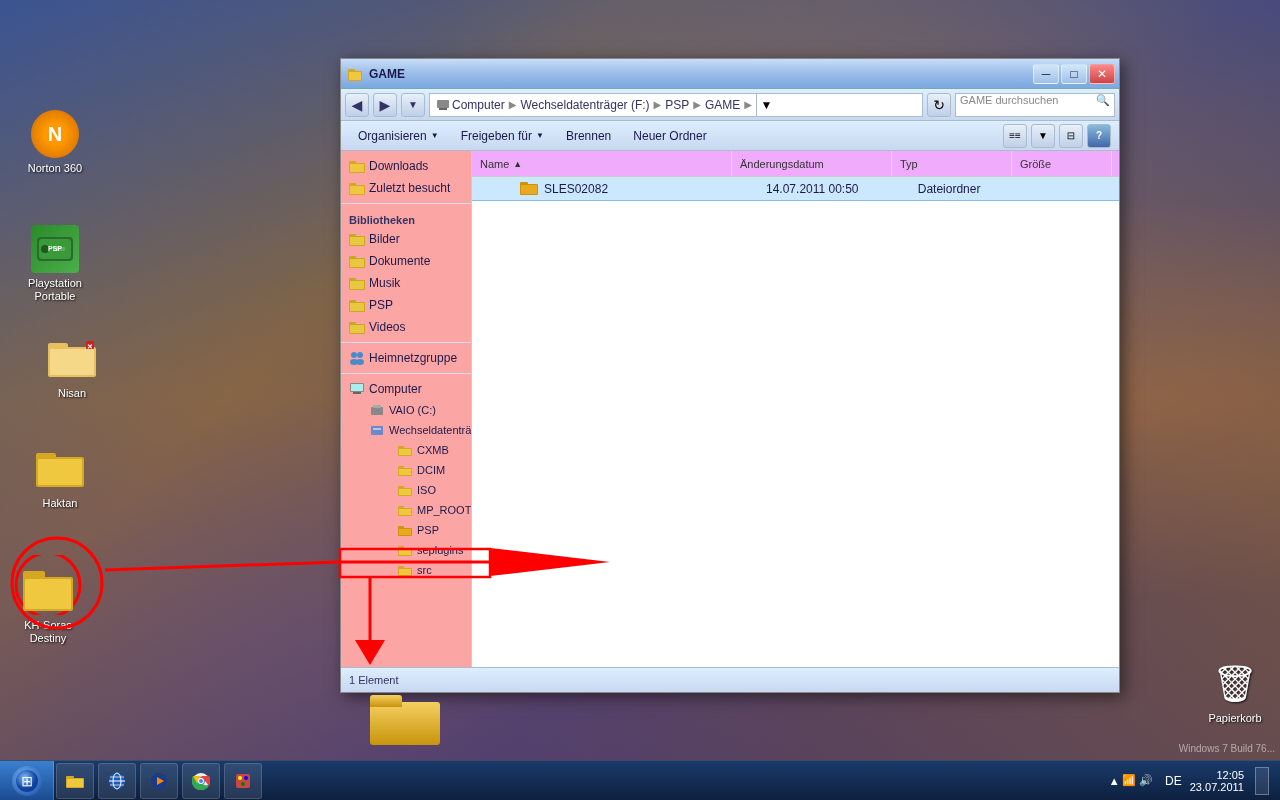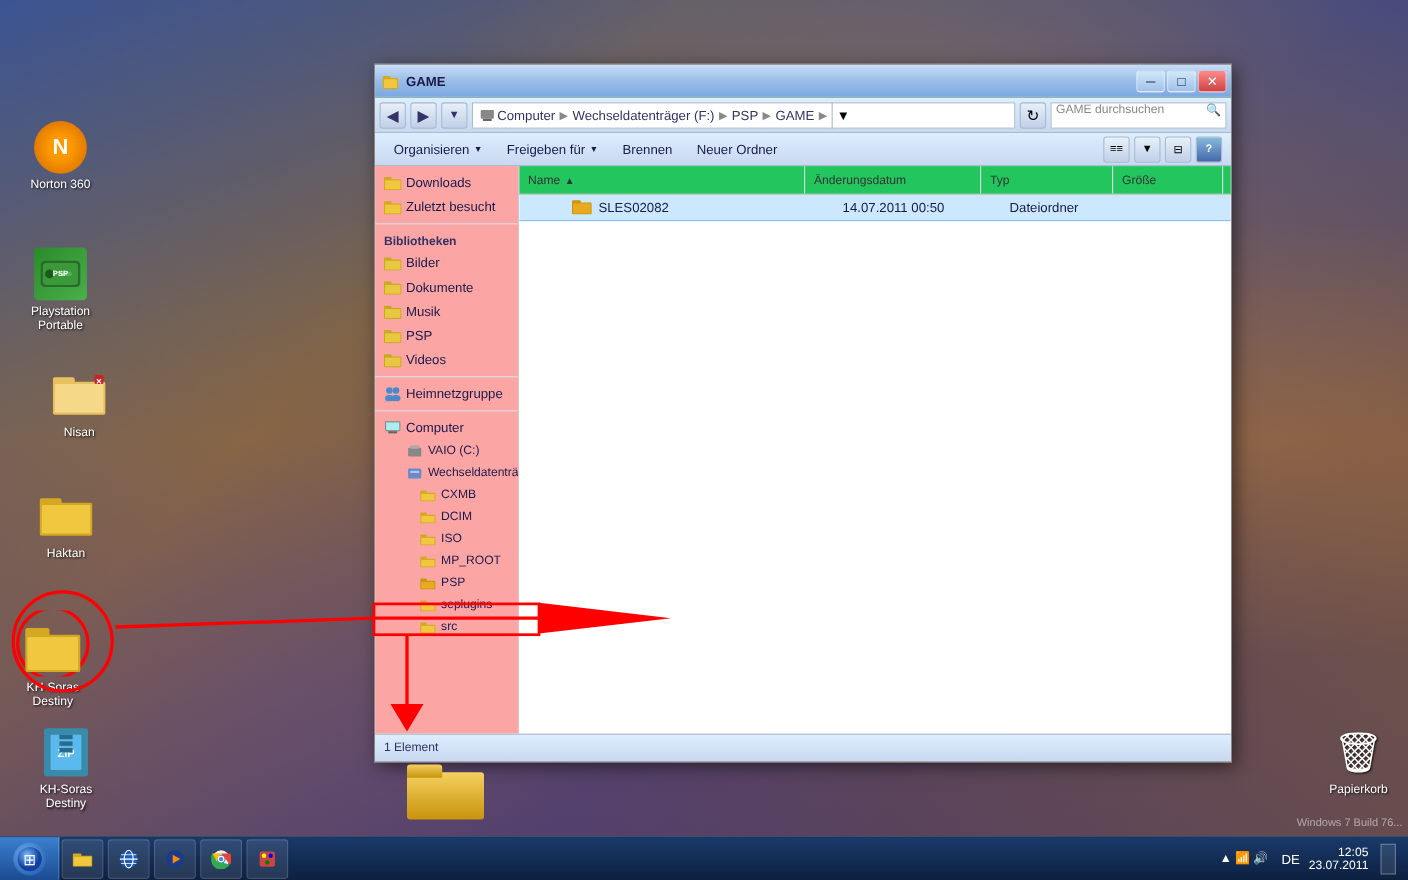--- a/index.html
+++ b/index.html
@@ -397,35 +397,35 @@
       display: flex;
       align-items: center;
       padding: 2px 4px 2px 16px;
       cursor: pointer;
       gap: 4px;
       font-size: 11px;
       color: #1a1a4a;
       white-space: nowrap;
     }
     .sidebar-tree-item.indent2 { padding-left: 28px; }
-    .sidebar-tree-item.indent3 { padding-left: 40px; }
+    .sidebar-tree-item.indent3 { padding-left: 56px; }
     .sidebar-divider { height: 1px; background: #dde; margin: 4px 0; }
 
     
     .file-area {
       flex: 1;
       background: white;
       display: flex;
       flex-direction: column;
       overflow: hidden;
     }
     .file-list-header {
       display: flex;
       border-bottom: 1px solid #ccc;
-      background: #22c55e;
+      background: #f0abfc;
       height: 26px;
       align-items: flex-start;
     }
     .file-col-header {
       padding: 0 8px;
       font-size: 11px;
       color: #333;
       border-right: 1px solid #ddd;
       height: 100%;
       display: flex;
@@ -594,33 +594,20 @@
       <svg width="70" height="60" viewBox="0 0 70 60">
         <circle cx="35" cy="30" r="32" fill="none" stroke="red" stroke-width="3"></circle>
         <rect x="10" y="22" width="50" height="34" rx="2" fill="#d4a820"></rect>
         <rect x="10" y="16" width="22" height="9" rx="2" fill="#d4a820"></rect>
         <rect x="12" y="24" width="46" height="30" rx="1" fill="#f0c840"></rect>
       </svg>
     </div>
     <span class="icon-label" style="max-width:90px;">KH-Soras Destiny</span>
   </div>
 
-  <div class="desktop-icon" style="top:660px; left:20px;">
-    <div class="icon-img">
-      <svg width="48" height="48" viewBox="0 0 48 48">
-        <rect x="4" y="2" width="40" height="44" rx="3" fill="#3a8aaa"></rect>
-        <rect x="10" y="8" width="28" height="32" rx="1" fill="#5abaee"></rect>
-        <text x="24" y="28" font-size="10" fill="white" text-anchor="middle" font-weight="bold">ZIP</text>
-        <rect x="18" y="8" width="12" height="4" fill="#2a6a8a"></rect>
-        <rect x="18" y="14" width="12" height="4" fill="#2a6a8a"></rect>
-        <rect x="18" y="20" width="12" height="4" fill="#2a6a8a"></rect>
-      </svg>
-    </div>
-    <span class="icon-label">KH-Soras Destiny</span>
-  </div>
 
   <div class="desktop-icon" style="top:660px; left:1195px;">
     <div class="icon-img">
       <div class="recycle-icon">🗑</div>
     </div>
     <span class="icon-label">Papierkorb</span>
   </div>
 
   <div class="explorer-window">
 

